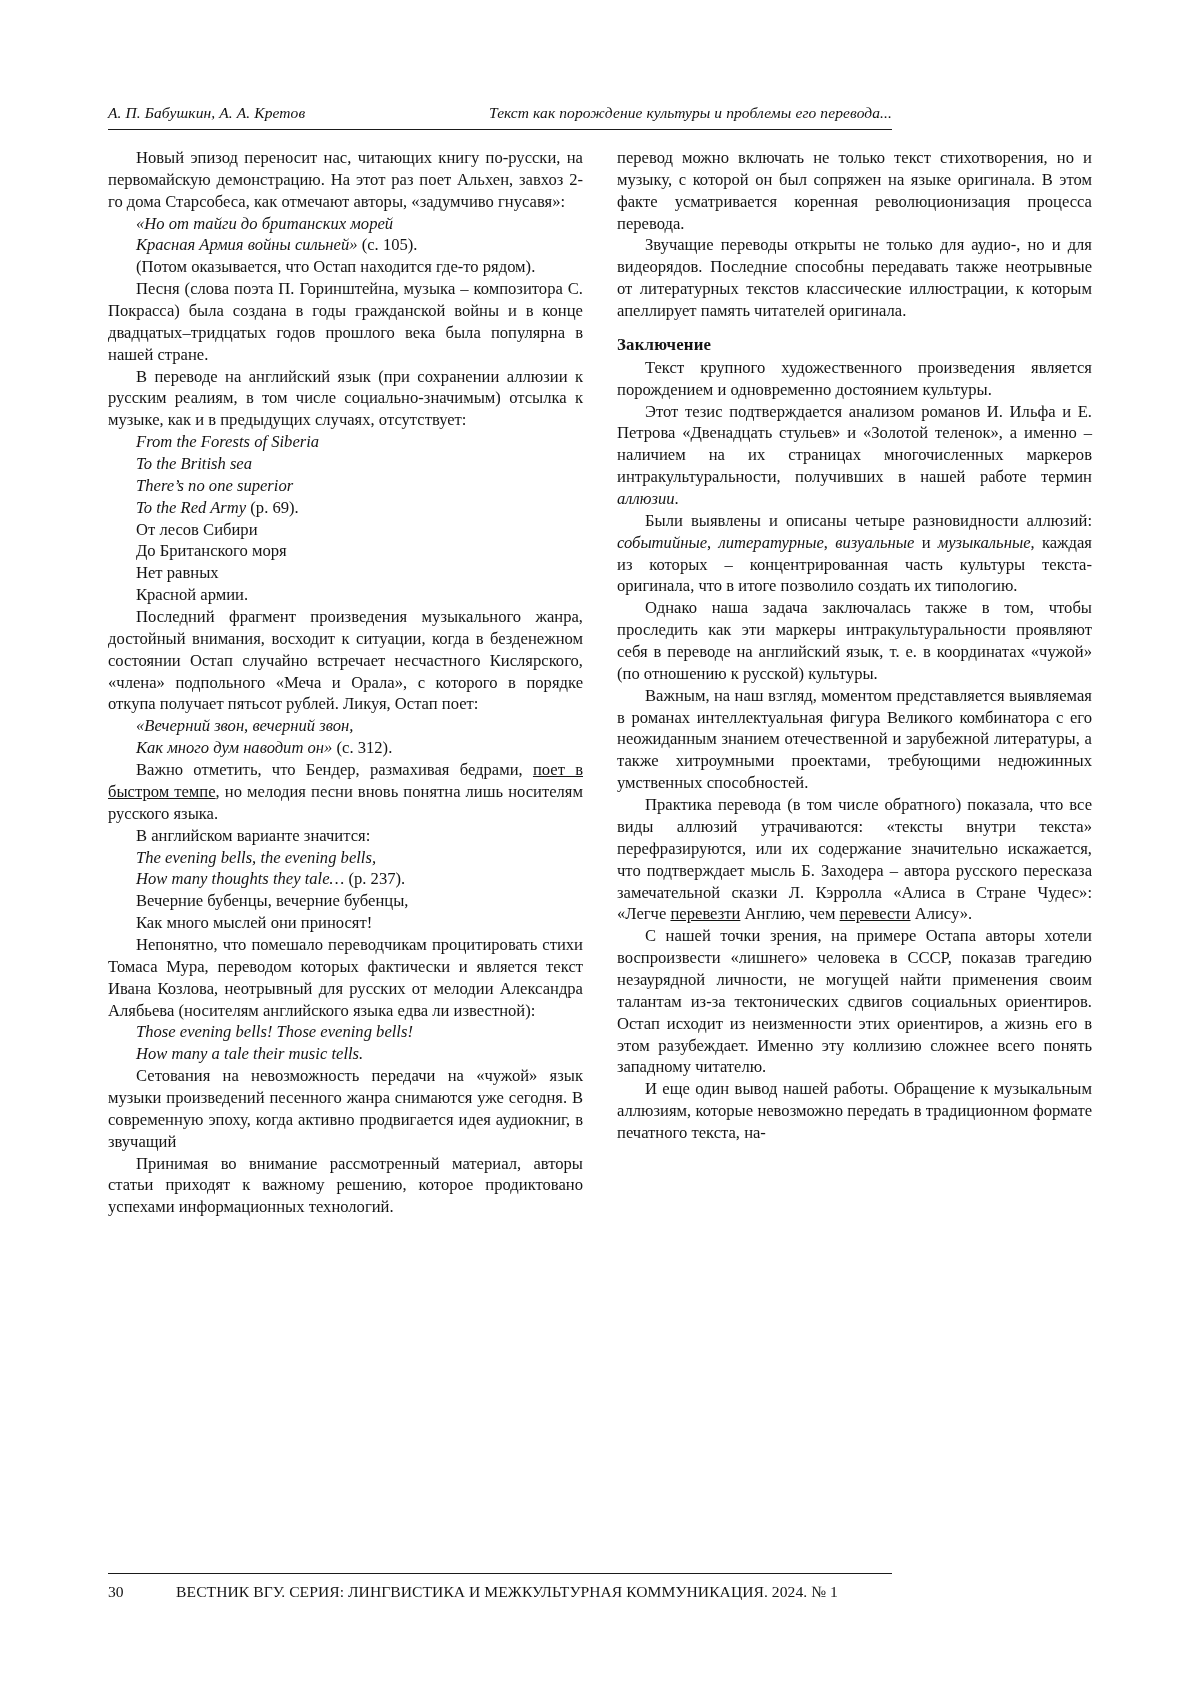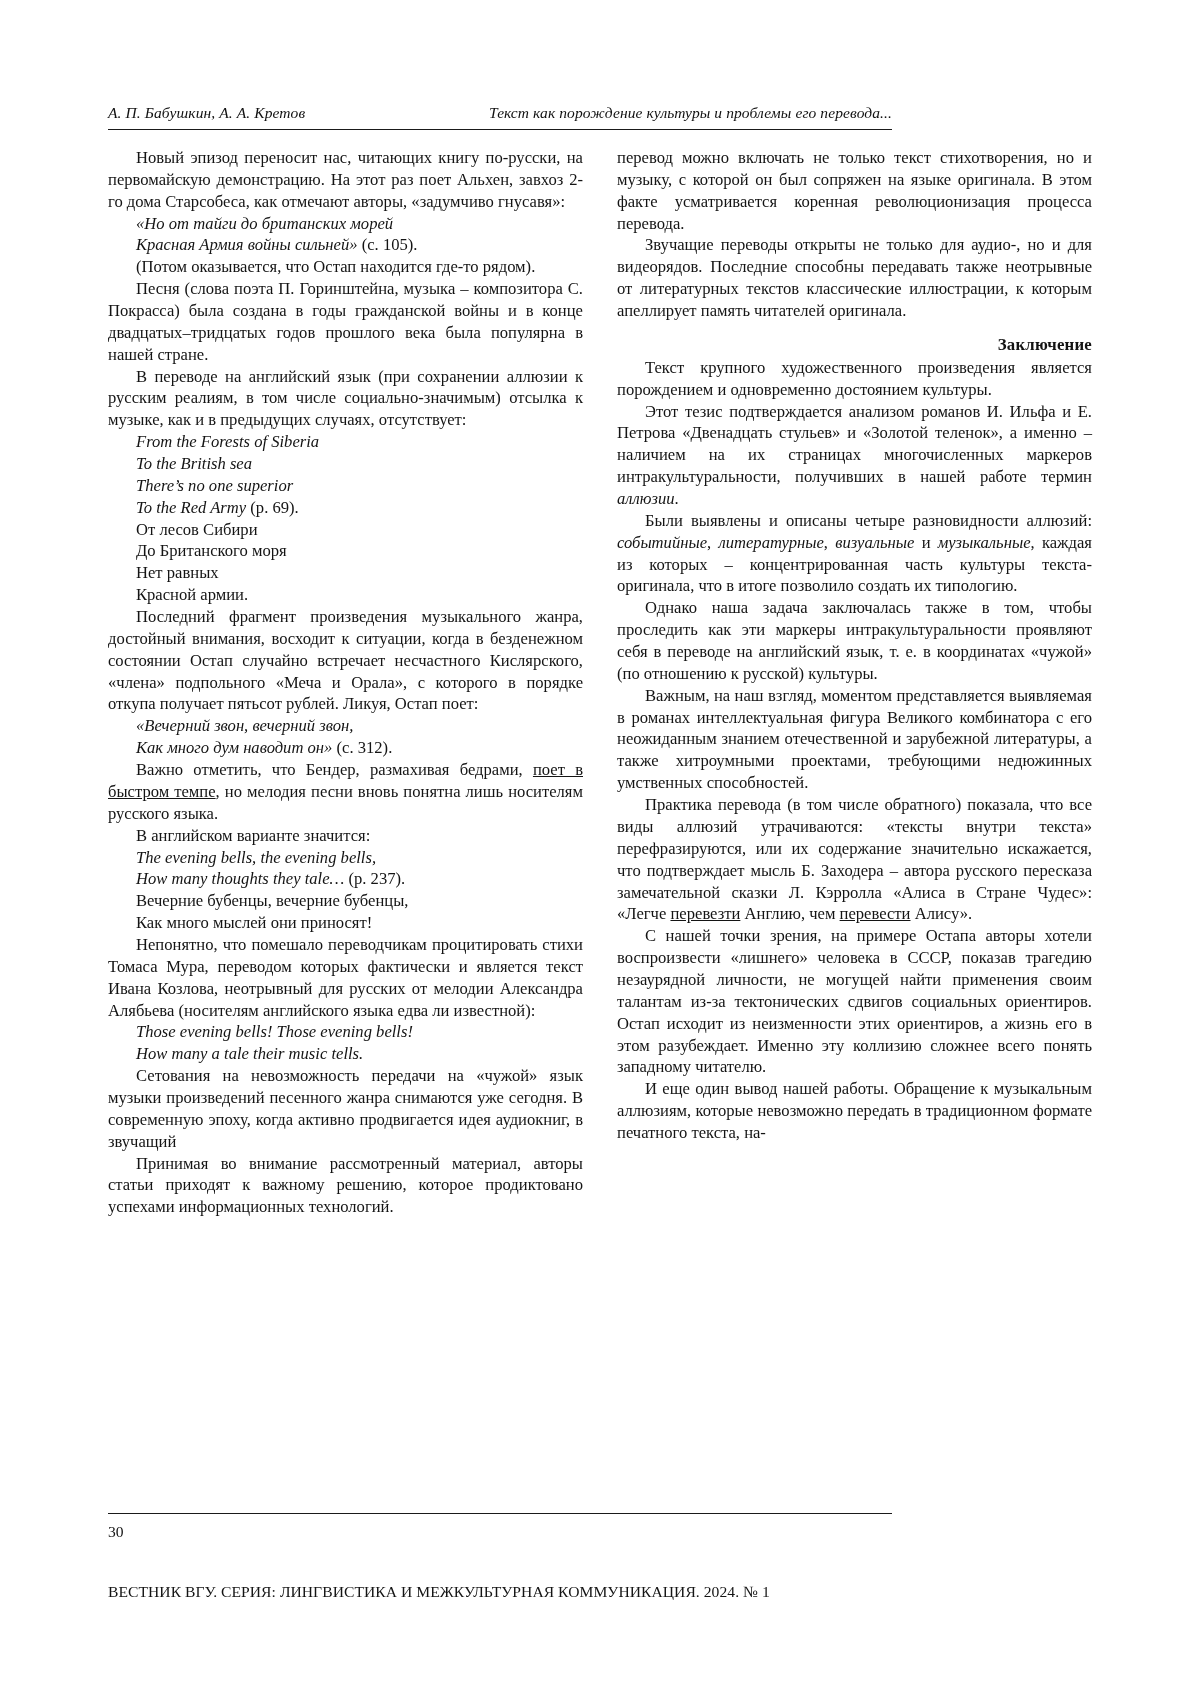--- a/index.html
+++ b/index.html
@@ -71,42 +71,41 @@
   p.verse-i {
     text-indent: 28px;
     text-align: left;
     font-style: italic;
   }
   .it { font-style: italic; }
   .ul { text-decoration: underline; }
   h2.section {
     font-size: 16.8px;
     font-weight: bold;
-    text-align: right;
+    text-align: left;
     margin: 13px 0 2px 0;
     text-indent: 0;
     letter-spacing: 0.2px;
   }
   
   .footer-wrap {
     position: absolute;
     left: 108px;
     right: 108px;
     bottom: 96px;
   }
   .rule-bot {
     border-bottom: 1.1px solid #1a1a1a;
     margin-bottom: 9px;
   }
   .footer {
     display: flex;
     align-items: baseline;
     font-size: 15.6px;
     letter-spacing: 0.05px;
-    flex-direction: column;
   }
   .footer .pageno {
     width: 60px;
     flex: 0 0 60px;
   }
   .footer .journal {
     flex: 1 1 auto;
     text-align: center;
     padding-right: 46px;
     white-space: nowrap;

